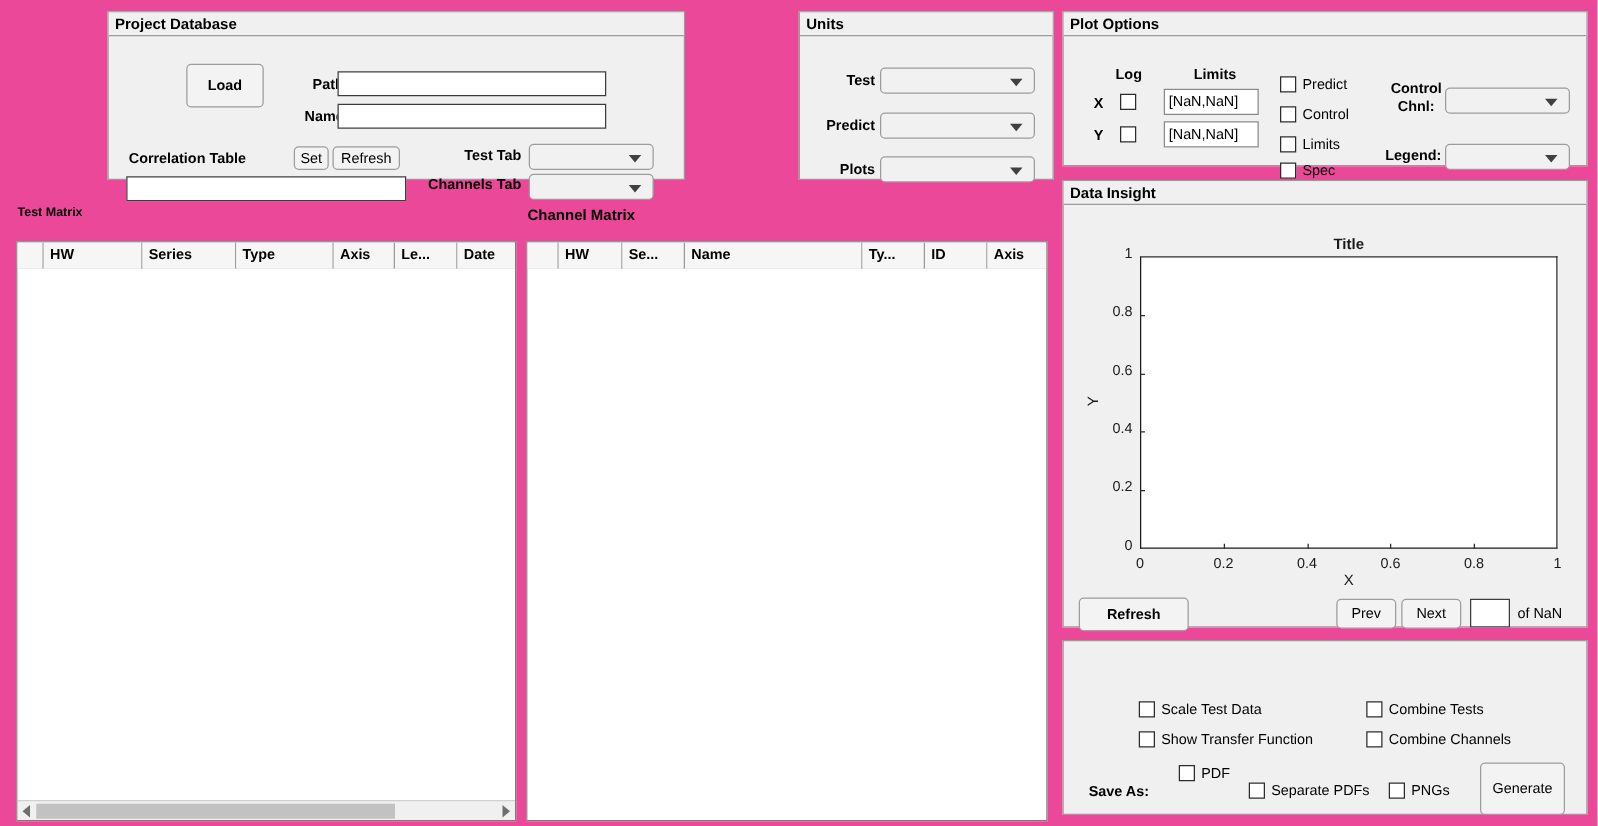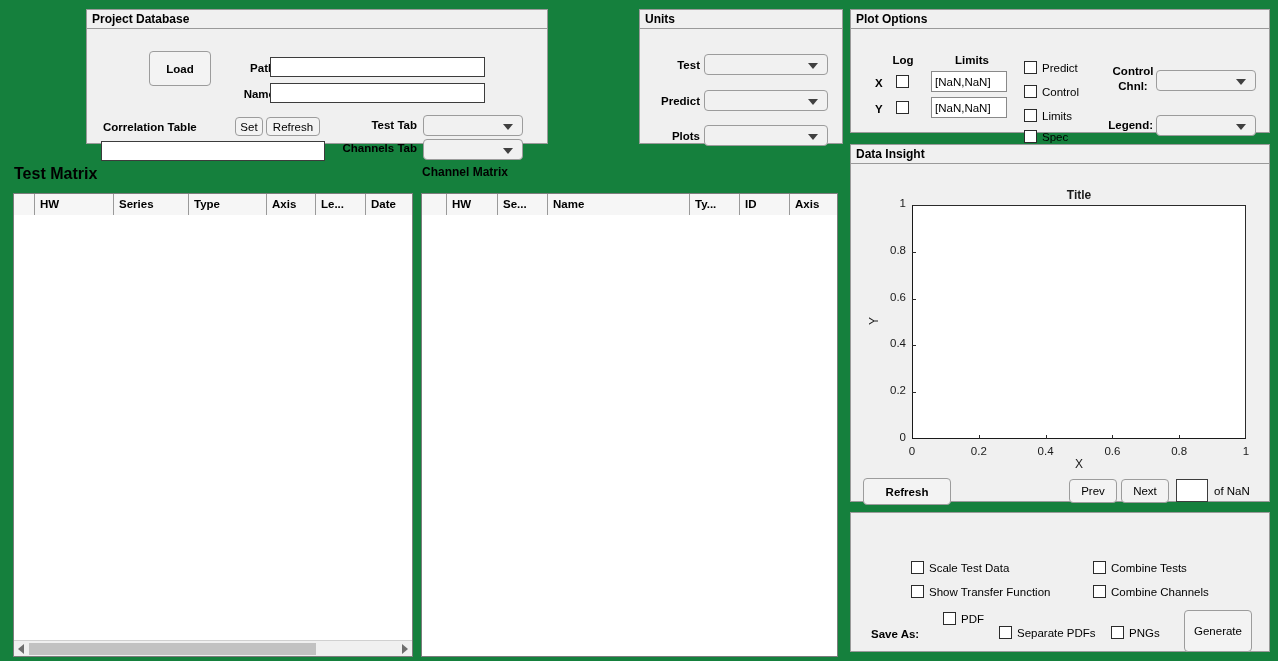--- a/index.html
+++ b/index.html
@@ -4,21 +4,21 @@
 <style>
   * { box-sizing: border-box; }
   html, body {
     margin: 0; padding: 0;
     background: #f0f0f0;
     font-family: "Liberation Sans", sans-serif;
   }
   #app {
     position: relative;
     width: 1278px; height: 661px;
-    background: #15803d;
+    background: #ec4899;
     overflow: hidden;
     font-size: 11.5px;
     color: #000;
   }
 
   
   .panel {
     position: absolute;
     background: #f0f0f0;
     border: 1px solid #9a9a9a;
@@ -447,21 +447,21 @@
       <div class="cbwrap" style="left:260px; top:94px;">
         <span class="cbbox"></span>
         <span class="cbtxt">PNGs</span>
       </div>
 
       <button class="btn norm" style="left:333px; top:78px; width:68px; height:42px;">Generate</button>
 
     </div>
   </div>
 
-  <div class="lbl" style="left:14px; top:165px; font-size:16px;">Test Matrix</div>
+  <div class="lbl" style="left:14px; top:165px; font-size:10px;">Test Matrix</div>
   <div class="tbl-wrap" style="left:13px; top:193px; width:400px; height:464px;">
     <div class="tbl-head" id="test-matrix-head">
         <div class="th" style="width: 21px;"></div>
         <div class="th" style="width: 79px;">HW</div>
         <div class="th" style="width: 75px;">Series</div>
         <div class="th" style="width: 78px;">Type</div>
         <div class="th" style="width: 49px;">Axis</div>
         <div class="th" style="width: 50px;">Le...</div>
         <div class="th" style="width: 46px;">Date</div>
       </div>

